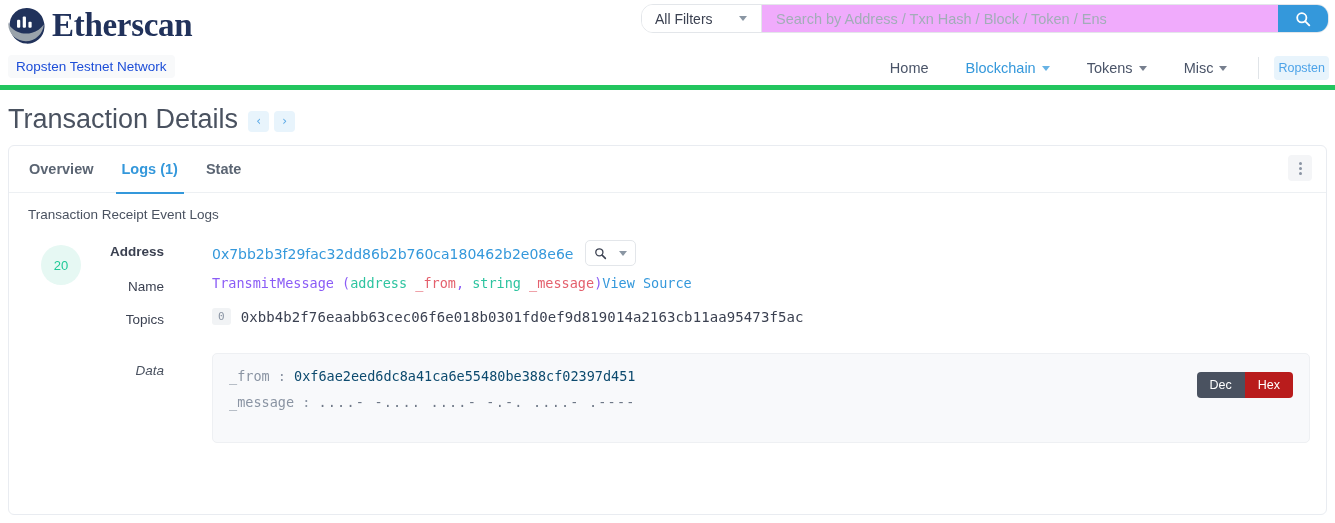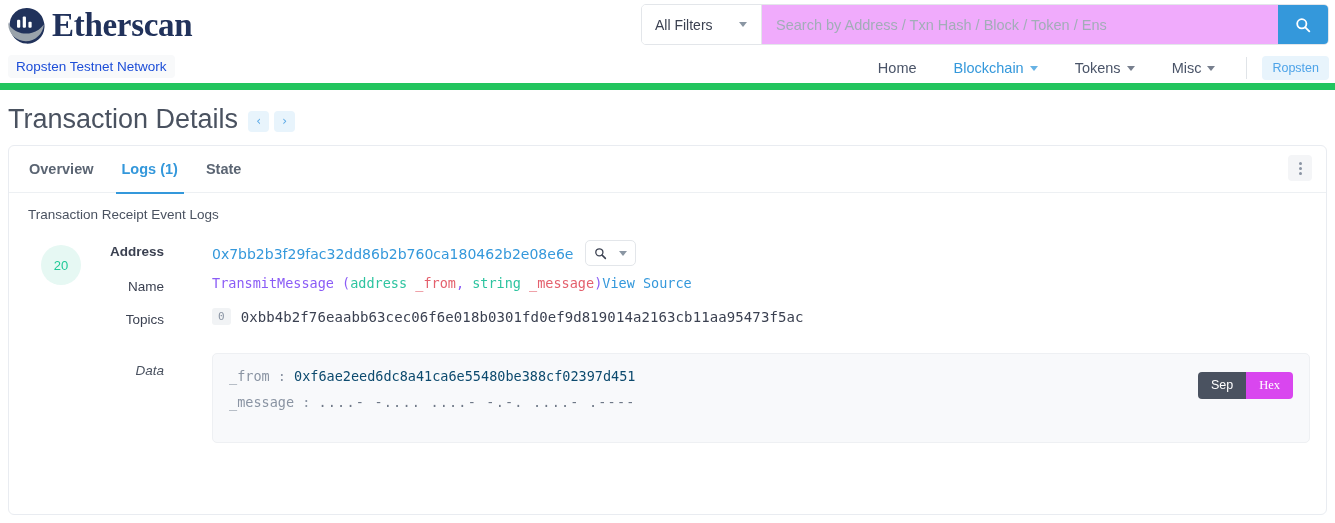--- a/index.html
+++ b/index.html
@@ -10,21 +10,21 @@
     font-family: "Liberation Sans", sans-serif;
     color: #3b4151;
     overflow: hidden;
   }
 
   
   .header {
     position: relative;
     height: 90px;
     background: #ffffff;
-    border-bottom: 7px solid #22c55e;
+    border-bottom: 5px solid #22c55e;
     text-decoration: underline;
   }
   .brand {
     position: absolute;
     left: 8px; top: 6px;
     display: flex;
     align-items: center;
     gap: 6px;
   }
   .brand-logo { width: 38px; height: 38px; display:block; }
@@ -43,24 +43,24 @@
     font-size: 13.5px;
     padding: 4px 8px;
     border-radius: 4px;
     white-space: nowrap;
   }
 
   
   .searchwrap {
     position: absolute;
     left: 641px; top: 4px;
-    width: 688px; height: 41px;
+    width: 688px; height: 29px;
     display: flex;
     border: 1px solid #e3e6ea;
-    border-radius: 5px;
+    border-radius: 12px;
     overflow: hidden;
     background: #fff;
   }
   .filters {
     width: 120px;
     display: flex;
     align-items: center;
     justify-content: space-between;
     padding: 0 14px 0 13px;
     font-size: 14px;
@@ -125,21 +125,21 @@
   }
   .navdiv {
     width: 1px; height: 22px;
     background: #e0e4e8;
     margin: 0 10px;
   }
   .netpill {
     background: #e8f4fc;
     color: #4da3e8;
     font-size: 12.5px;
-    padding: 5px 10px;
+    padding: 5px 4px;
     border-radius: 4px;
     cursor: pointer;
     white-space: nowrap;
   }
 
   
   .titlebar {
     display: flex;
     align-items: center;
     gap: 10px;
@@ -337,21 +337,21 @@
     border-radius: 4px;
     overflow: hidden;
     font-size: 12.5px;
   }
   .toggle div {
     padding: 6px 13px;
     cursor: pointer;
     color: #ffffff;
   }
   .toggle .on { background: #4a5260; }
-  .toggle .off { background: #d946ef; font-family: Liberation Serif, serif; }
+  .toggle .off { background: #b91c1c; }
 </style>
 </head>
 <body>
 
 <div class="header">
 
   <div class="brand">
     <svg class="brand-logo" viewBox="0 0 40 40">
       <path d="M20 2a18 18 0 0 1 17.4 13.5A18 18 0 0 1 3.2 27.5 18 18 0 0 1 20 2z" fill="#21325b"></path>
       <path d="M2.4 21.5c5.6 6.4 14.6 9 22.9 6.6 5-1.4 9.4-4.5 12.4-8.7-.7 9.8-9 17.6-19 17.6C8.7 37 .3 29 .3 19.2c0-.7 0-1.4.1-2.1.5 1.6 1.2 3 2 4.4z" fill="#9aa3ab"></path>
@@ -463,21 +463,21 @@
         <div class="rowlabel italic" style="padding-top:14px">Data</div>
         <div class="rowval">
           <div class="databox">
             <div class="dataline">
               <span class="dkey">_from</span><span class="dsep">&nbsp;</span><span class="dsep">:</span><span>&nbsp;</span><span class="dval-blue" style="cursor:pointer">0xf6ae2eed6dc8a41ca6e55480be388cf02397d451</span>
             </div>
             <div class="dataline">
               <span class="dkey">_message</span><span class="dsep">&nbsp;</span><span class="dsep">:</span><span>&nbsp;</span><span class="dval-gray">....- -.... ....- -.-. ....- .----</span>
             </div>
             <div class="toggle">
-              <div class="on">Sep</div>
+              <div class="on">Dec</div>
               <div class="off">Hex</div>
             </div>
           </div>
         </div>
       </div>
 
     </div>
   </div>
 </div>
 

